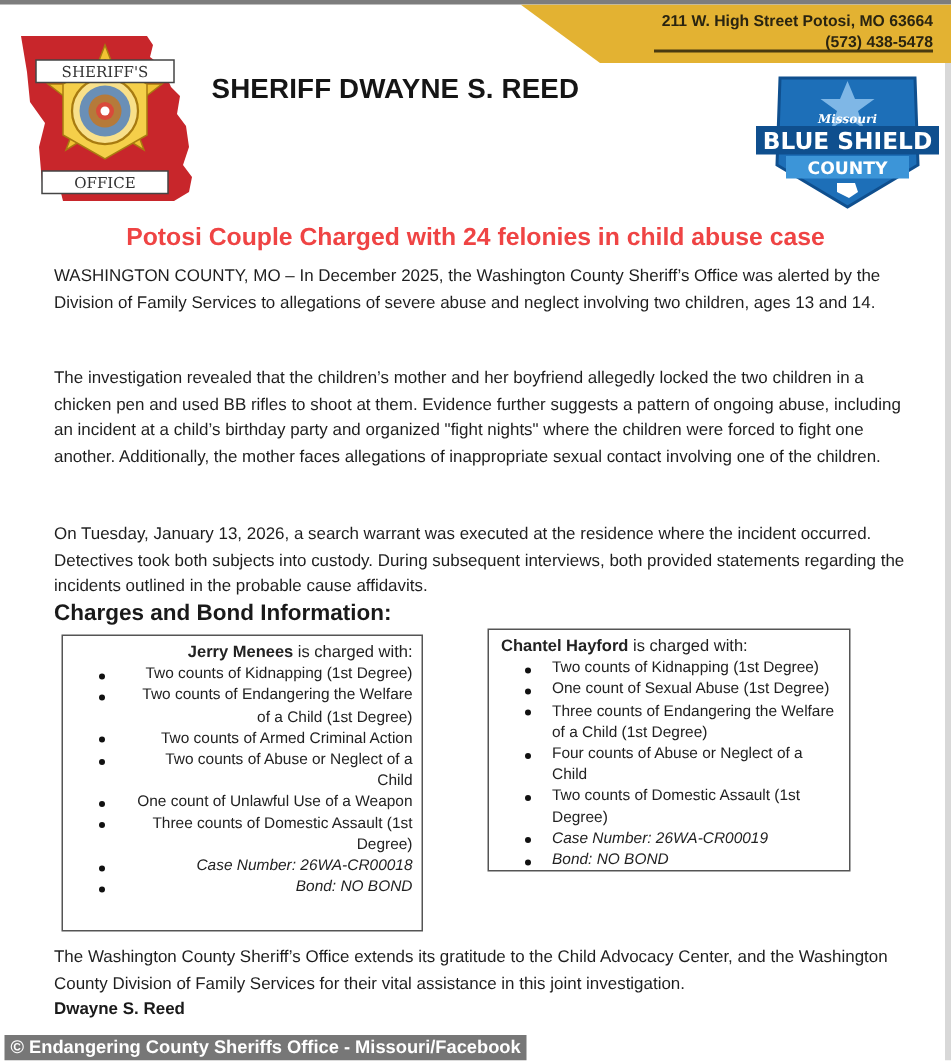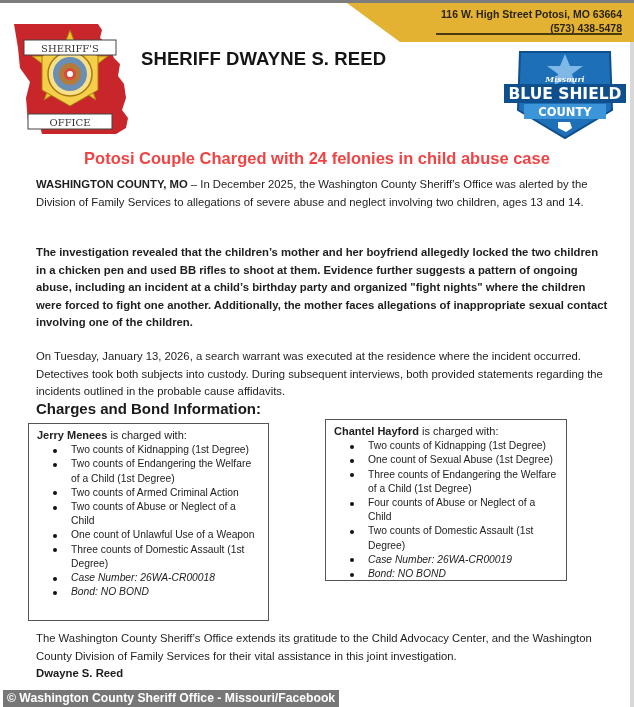--- a/index.html
+++ b/index.html
@@ -28,31 +28,31 @@
   .county { font-size: 11px; color: #222; margin-top: 5px; }
   .shield { position: absolute; left: 502px; top: 48px; width: 126px; height: 92px; }
 
   .headline {
     position: absolute; left: 0; top: 149px; width: 634px; text-align: center;
     font-size: 16.5px; font-weight: bold; color: #ef4444;
   }
   .para {
     position: absolute; left: 36px; width: 575px; font-size: 11.3px; line-height: 17.5px; color: #1e1e1e;
   }
-  .para b { font-weight: bold; margin-top: 24px; }
+  .para b { font-weight: normal; margin-top: 24px; }
   .p1 { top: 176px; }
-  .p2 { top: 244px; font-weight: bold; }
+  .p2 { top: 244px; }
   .p3 { top: 348px; }
   .charges-heading { position: absolute; left: 36px; top: 400px; font-size: 15px; font-weight: bold; }
 
   .box {
     position: absolute; border: 1.5px solid #555; background: #fff; box-sizing: border-box;
     font-size: 10.3px; line-height: 14.2px; color: #222;
   }
-  .box-left { left: 28px; top: 423px; width: 241px; height: 198px; padding: 4px 6px 0 8px; }
+  .box-left { left: 41px; top: 423px; width: 241px; height: 198px; padding: 4px 6px 0 8px; text-align: right; }
   .box-right { left: 325px; top: 419px; width: 242px; height: 162px; padding: 4px 6px 0 8px; }
   .box-head { font-size: 11px; margin-bottom: 1px; }
   .box-head b { font-weight: bold; }
   .box ul { margin: 0; padding: 0 0 0 30px; list-style: none; }
   .box li { position: relative; padding-left: 4px; }
   .box li::before {
     content: ""; position: absolute; left: -14px; top: 5.5px; width: 4px; height: 4px; border-radius: 50%; background: #111;
   }
   .box li.italic { font-style: italic; }
 
@@ -64,21 +64,21 @@
     background: rgba(95,95,95,0.85); color: #fff; font-size: 12.2px; line-height: 17px; font-weight: bold;
     white-space: nowrap;
   }
 </style>
 </head>
 <body>
 
 <div class="topline"></div>
 <div class="banner"></div>
 <div class="address">
-  <div>116 W. High Street Potosi, MO 63664</div>
+  <div>211 W. High Street Potosi, MO 63664</div>
   <div>(573) 438-5478</div>
 </div>
 <div class="address-rule"></div>
 <div class="right-edge"></div>
 
 <svg class="seal" viewBox="0 0 132 118">
   <path d="M6 6 L90 6 L94 12 L92 20 L100 26 L106 40 L112 46 L110 58 L116 66 L118 80 L114 92 L120 100 L118 110 L108 116 L34 116 L32 108 L20 104 L18 80 L22 64 L12 50 L10 30 Z" fill="#c8262b"></path>
   <polygon points="62,12 72,38 100,38 78,55 88,82 62,66 36,82 46,55 24,38 52,38" fill="#f1c232" stroke="#a87b10" stroke-width="1"></polygon>
   <polygon points="62,22 90,38 90,72 62,88 34,72 34,38" fill="#f5cf4a" stroke="#a87b10" stroke-width="1"></polygon>
   <circle cx="62" cy="56" r="22" fill="#f8e08a" stroke="#a87b10" stroke-width="1.5"></circle>
@@ -138,13 +138,13 @@
     <li>Two counts of Domestic Assault (1st Degree)</li>
     <li class="italic">Case Number: 26WA-CR00019</li>
     <li class="italic">Bond: NO BOND</li>
   </ul>
 </div>
 
 <div class="para p4">The Washington County Sheriff’s Office extends its gratitude to the Child Advocacy Center, and the Washington County Division of Family Services for their vital assistance in this joint investigation.</div>
 <div class="sign-name">Dwayne S. Reed</div>
 <div class="sign-title">Washington County Sheriff</div>
 
-<div class="credit">© Washington County Sheriff Office - Missouri/Facebook</div>
+<div class="credit">© Endangering County Sheriffs Office - Missouri/Facebook</div>
 
 </body></html>

